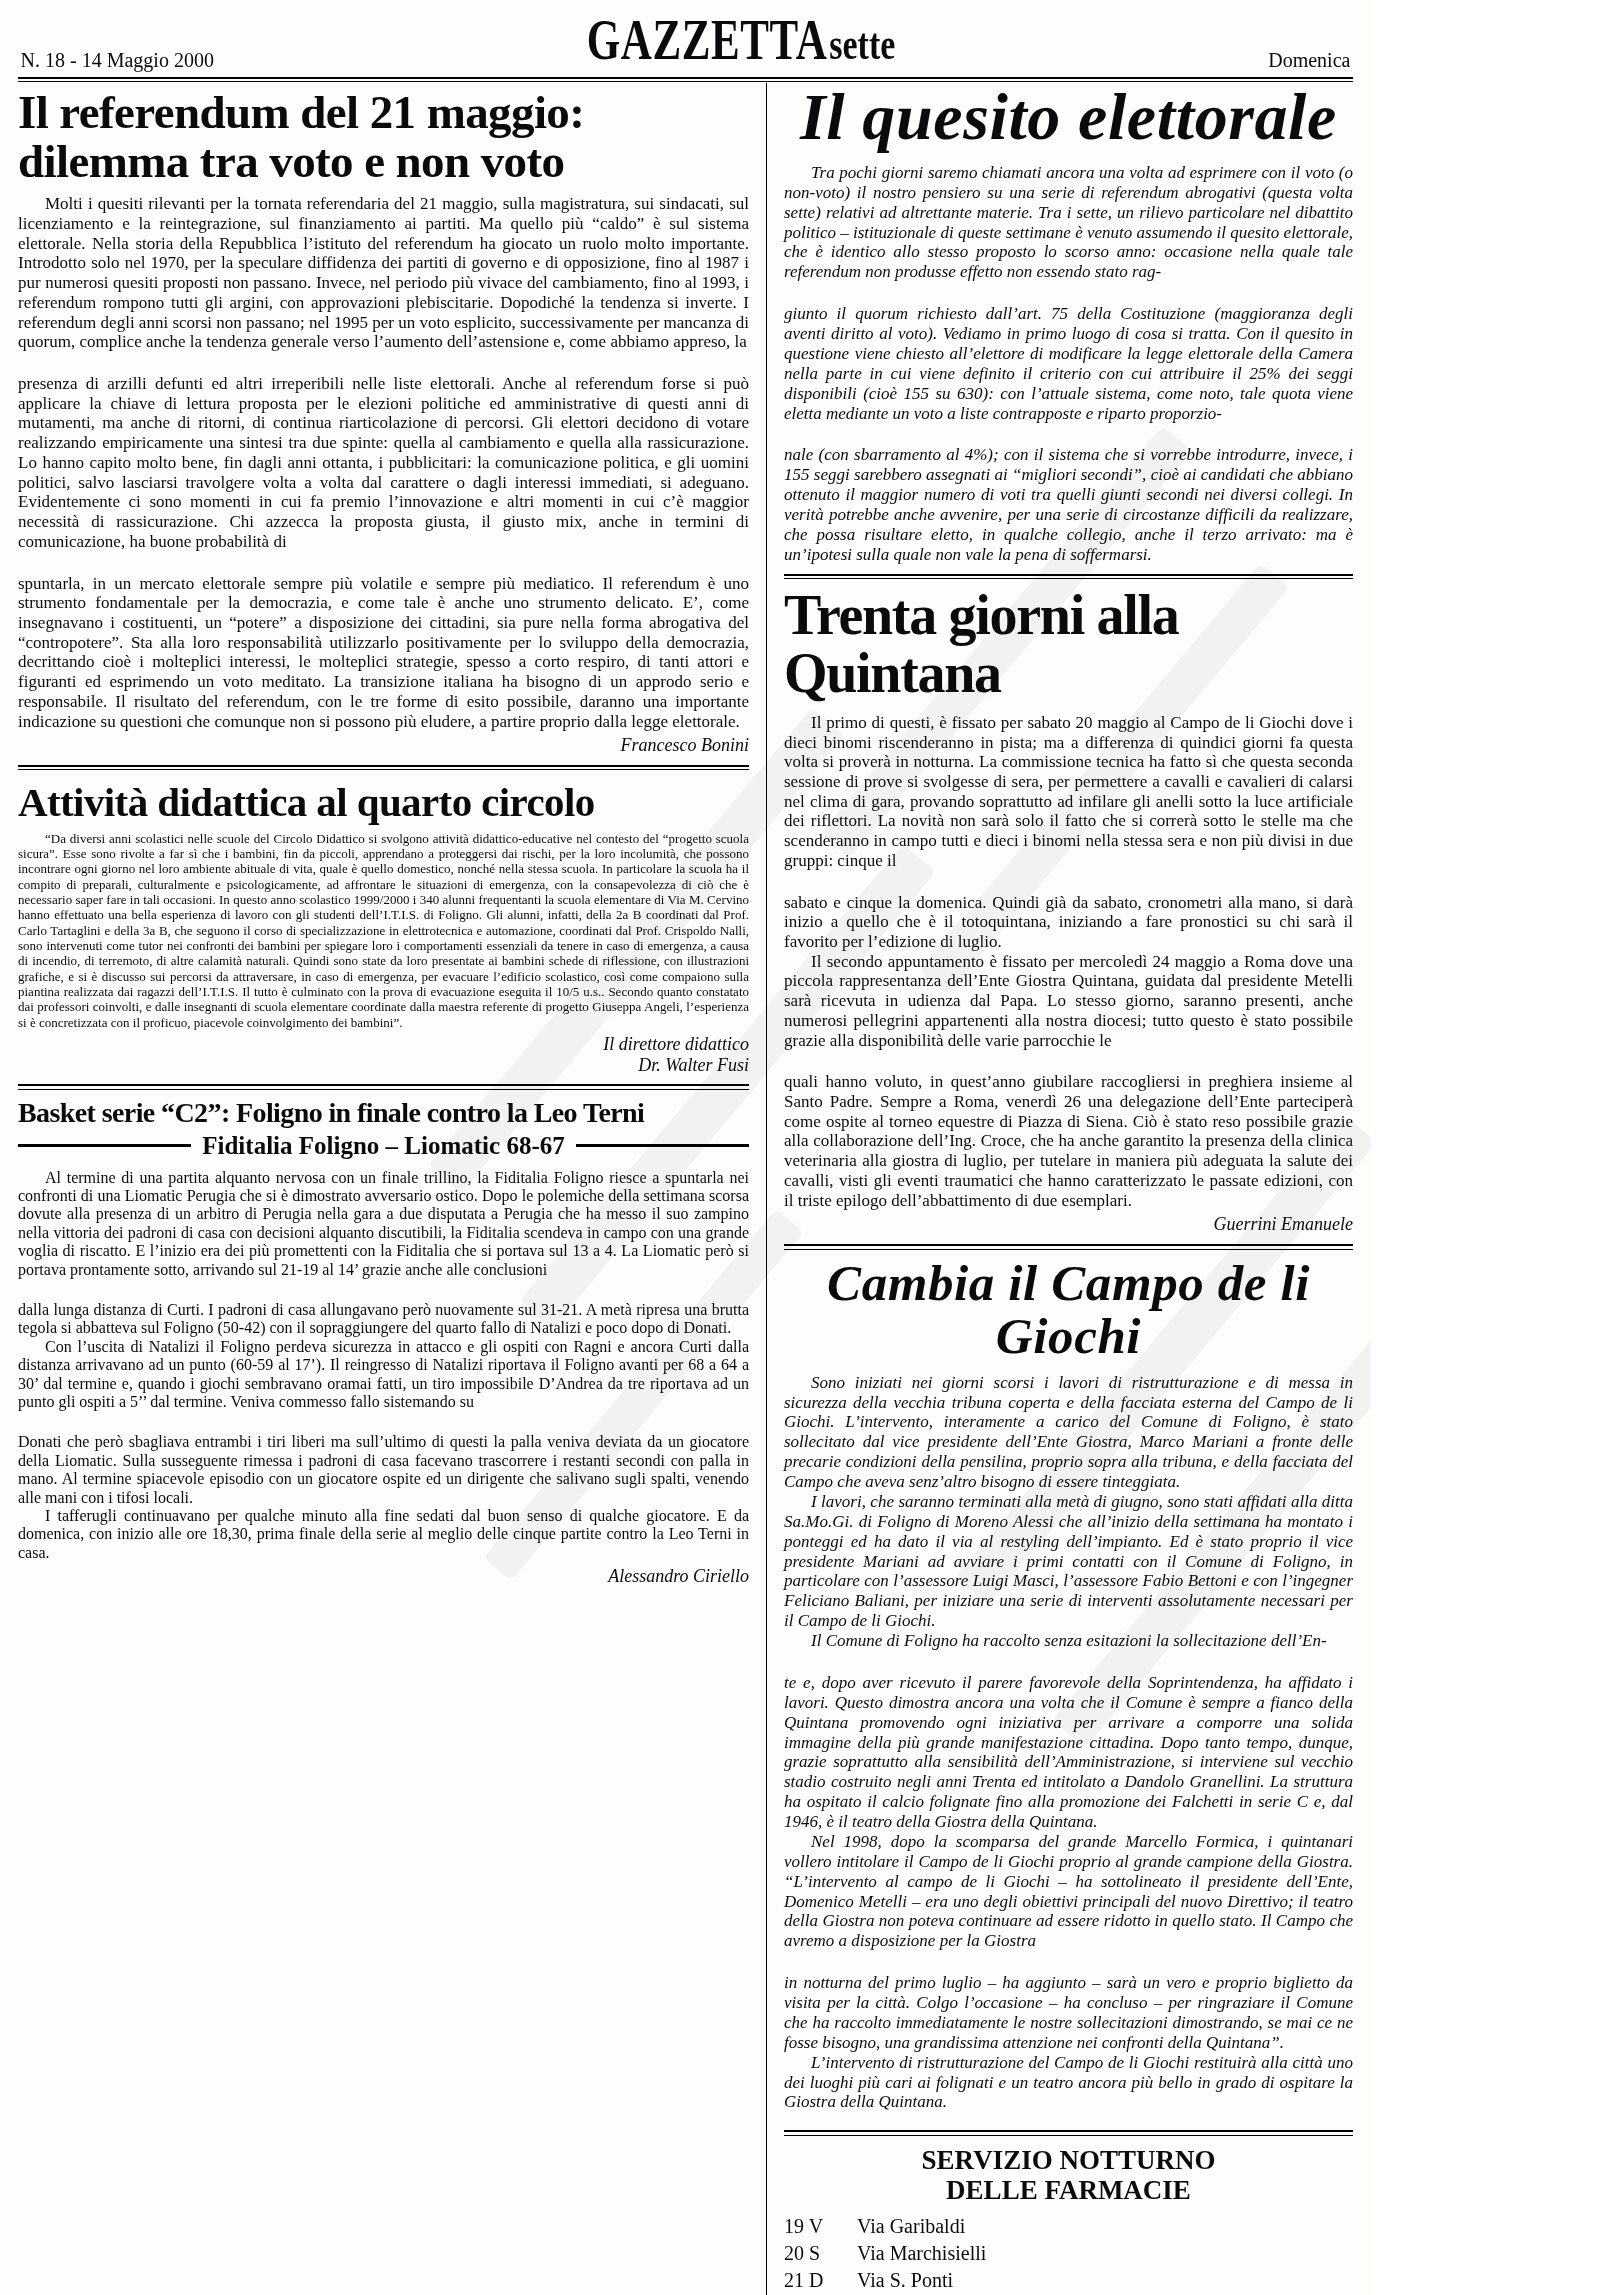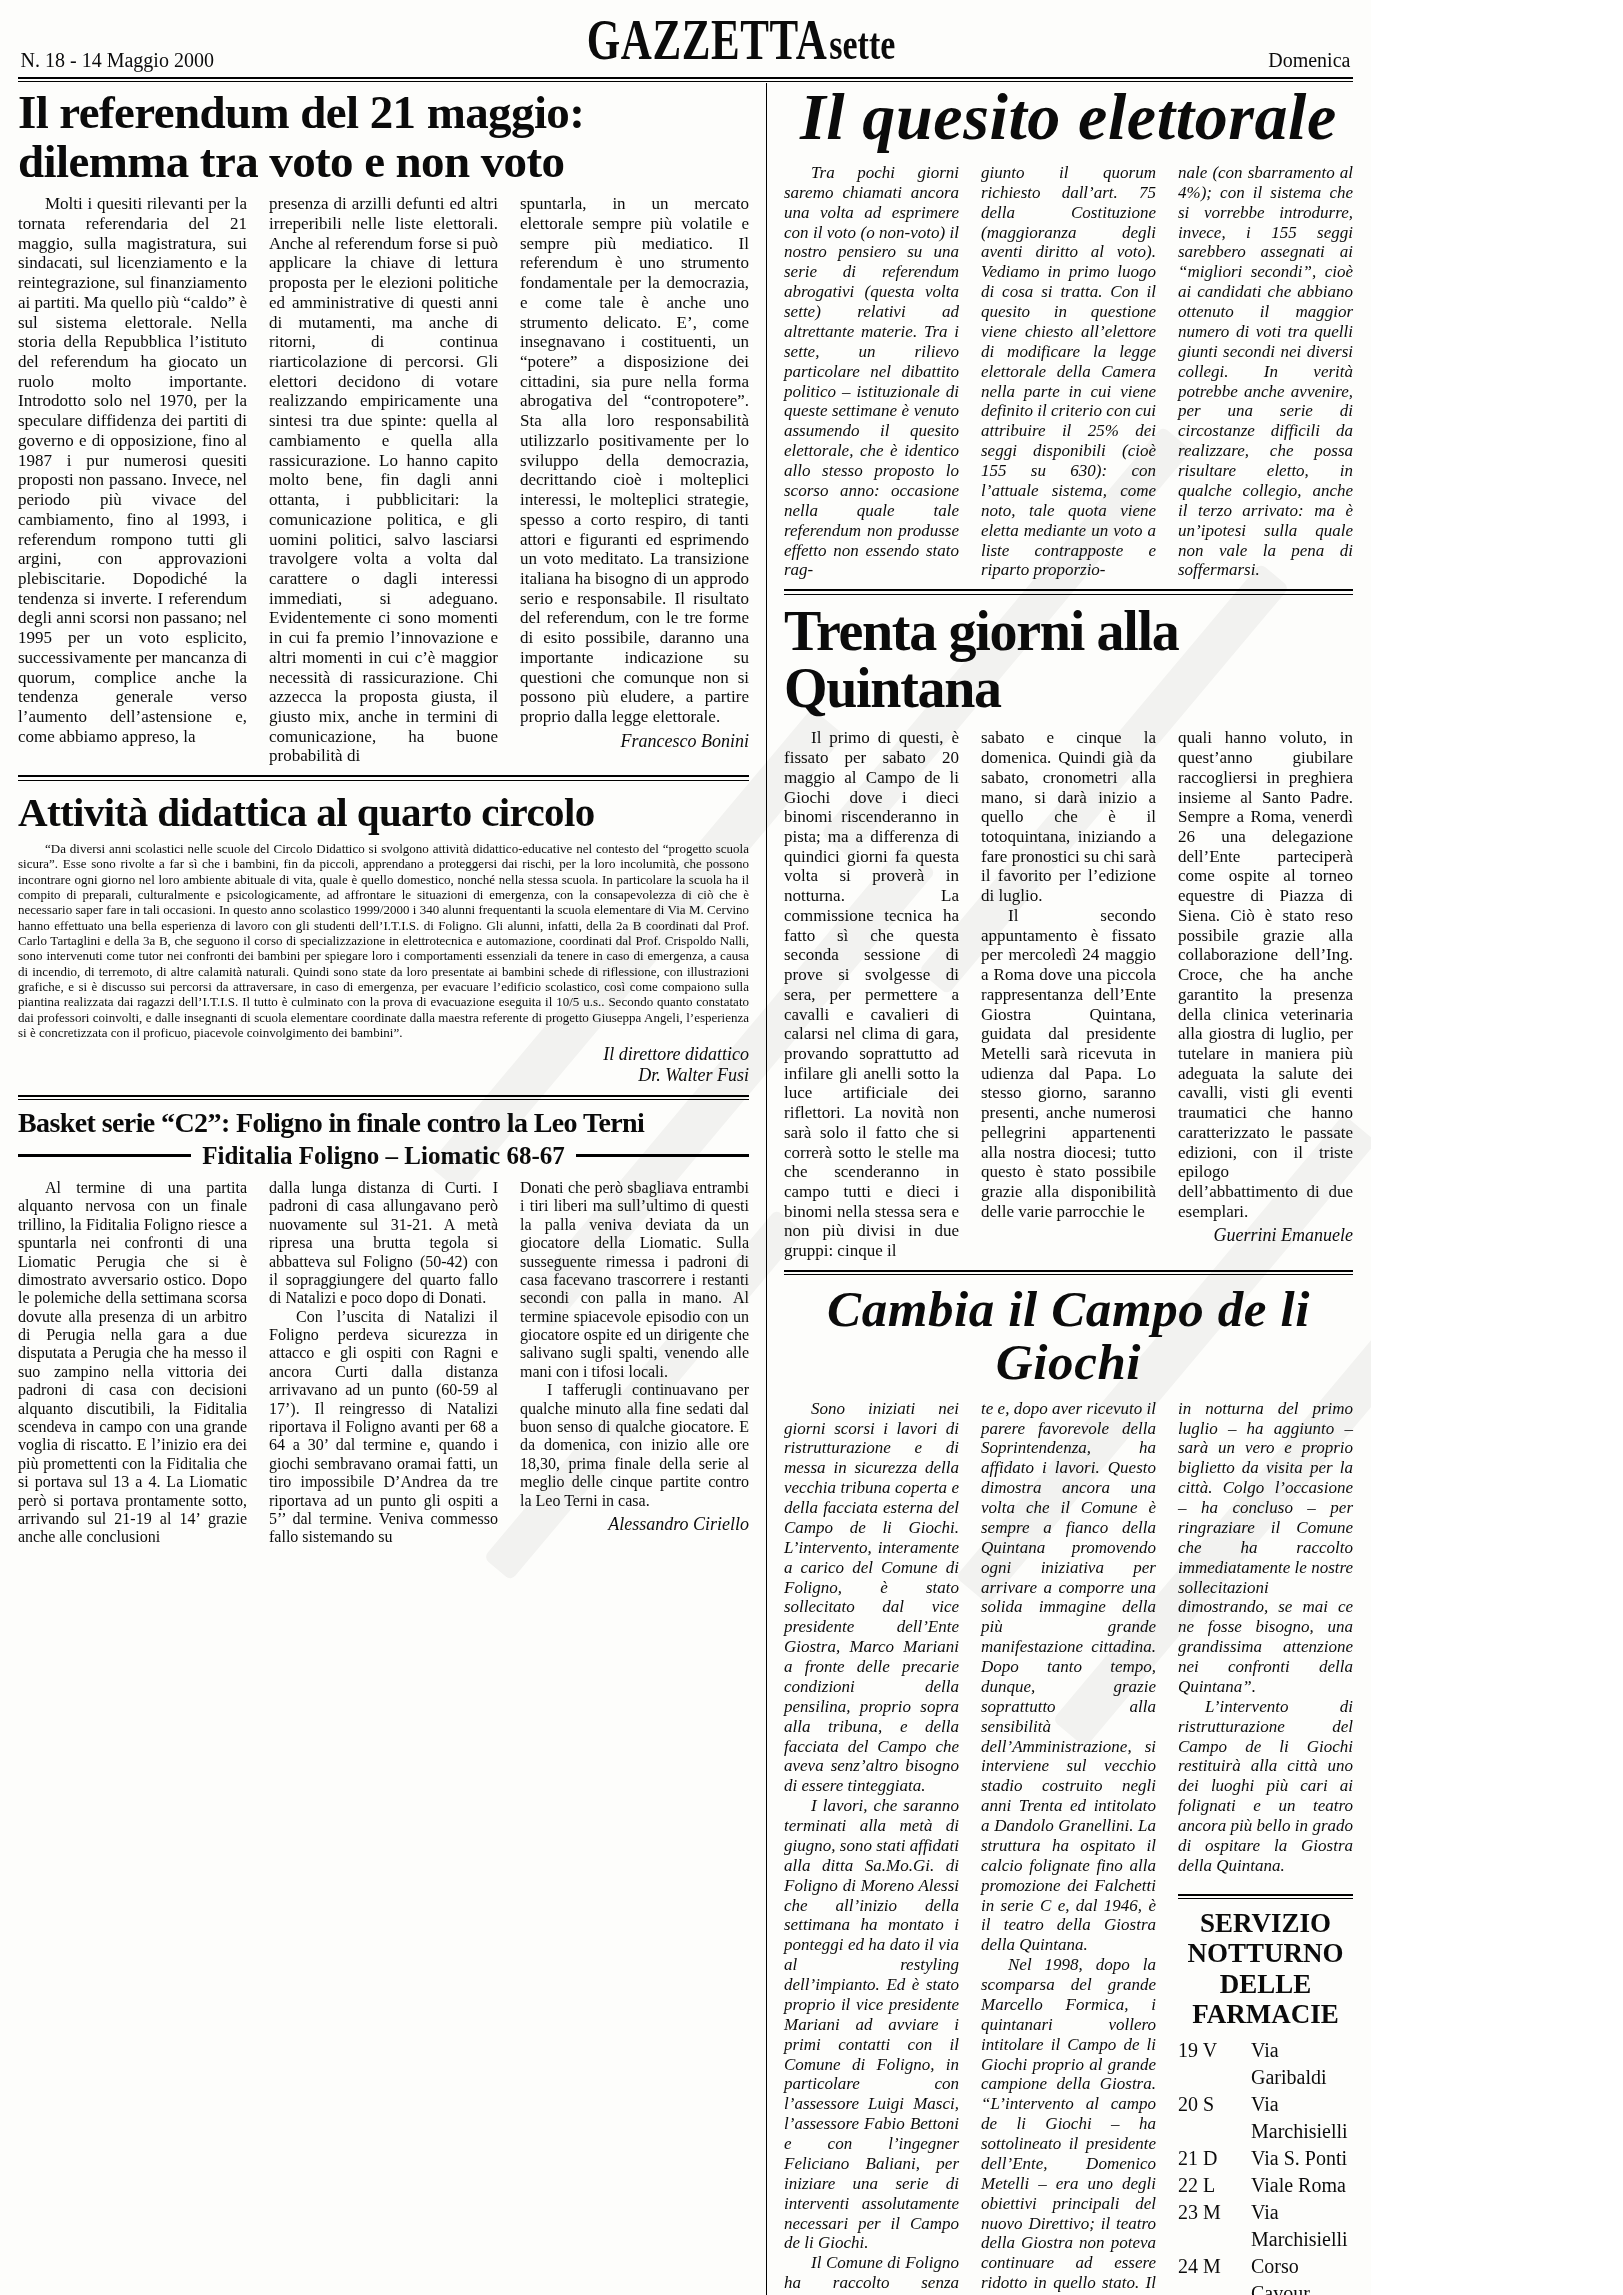--- a/index.html
+++ b/index.html
@@ -28,21 +28,21 @@
   
   .hl { font-weight:700; line-height:1.03; margin:5.2px 0 9px 0; letter-spacing:-0.6px; }
   .hl-ref     { font-size:47px; }
   .hl-quesito { font-size:66px; font-style:italic; text-align:center; margin:0 0 11.7px 0; letter-spacing:0.6px; }
   .hl-att     { font-size:41px; margin:10.4px 0 7.8px 0; }
   .hl-basket  { font-size:28px; margin:9px 0 3.9px 0; white-space:nowrap;font-family:Liberation Serif, serif; }
   .hl-trenta  { font-size:56px; margin:7.8px 0 10.4px 0; letter-spacing:-1.3px; }
   .hl-cambia  { font-size:51px; font-style:italic; text-align:center; margin:7.8px 0 10.4px 0; letter-spacing:0.6px; }
 
   
-  .cols { display:flex; gap:22px; }
+  .cols { display:flex; gap:22px;flex-direction:column; }
   .col  { flex:1 1 0; min-width:0; }
   .flow p { margin:0; text-indent:27px; text-align:justify; }
   .col.cont .flow p:first-child { text-indent:0; }
   .body-roman  { font-size:17px;   line-height:1.16; }
   .body-sm     { font-size:16px; line-height:1.15; }
   .body-italic { font-size:17px;   line-height:1.17; font-style:italic; }
   .wide-block  { font-size:13px;   line-height:1.18; }
   .byline { font-style:italic; text-align:right; font-size:18px; margin-top:3.9px; line-height:1.15; }
   .rule-block { margin:9px 0 0 0; }
 

